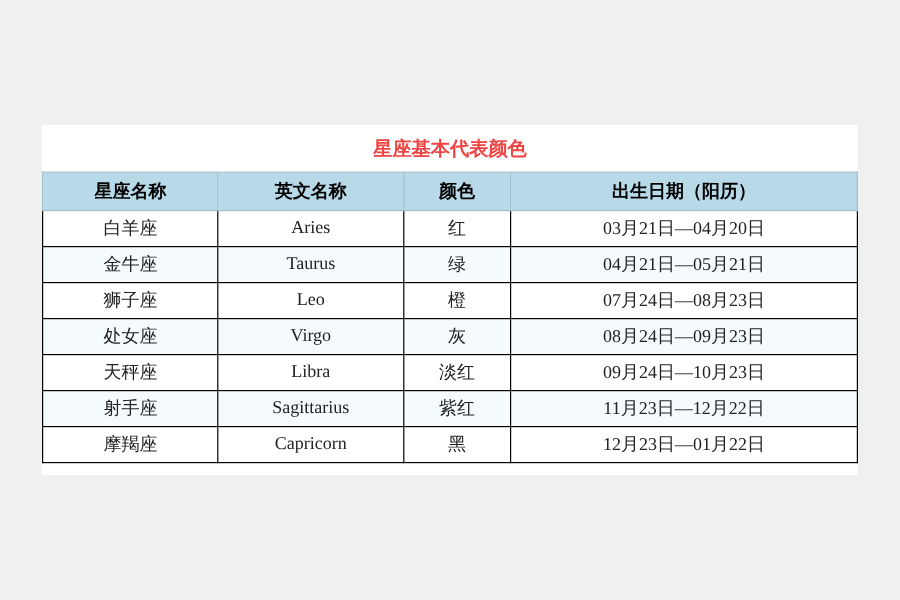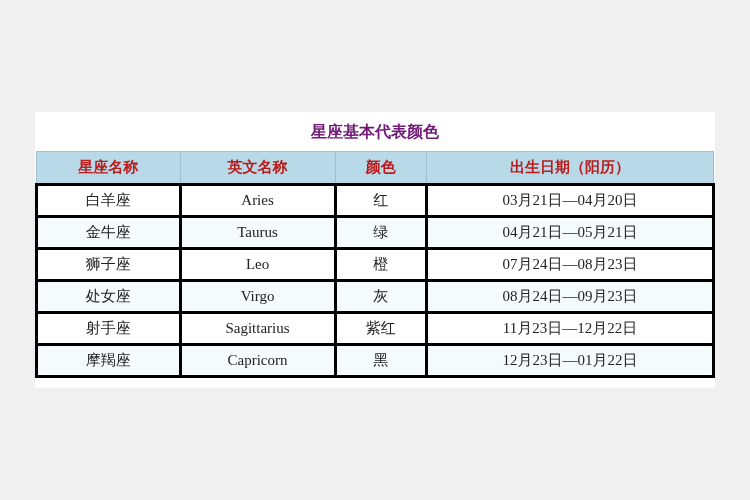--- a/index.html
+++ b/index.html
@@ -14,41 +14,41 @@
       font-size: 15px;
     }
     .container {
       background: #fff;
       width: 680px;
       padding: 10px 0 10px 0;
     }
     .page-title {
       text-align: center;
       font-size: 16px;
-      color: #701a75;
+      color: #ef4444;
       margin-bottom: 8px;
       font-weight: bold;
     }
     table {
       width: 100%;
       border-collapse: collapse;
     }
     th {
       background-color: #b8d9e8;
-      color: #b91c1c;
+      color: #000000;
       font-weight: bold;
       text-align: center;
       padding: 6px 8px;
       border: 1px solid #a0c0d0;
       font-size: 15px;
     }
     td {
       text-align: center;
       padding: 5px 8px;
-      border: 3px solid #000000;
+      border: 1px solid #000000;
       font-size: 15px;
       color: #222;
     }
     tr:nth-child(even) td {
       background-color: #f5fafd;
     }
     tr:nth-child(odd) td {
       background-color: #ffffff;
     }
   </style>
@@ -85,20 +85,26 @@
           <td>橙</td>
           <td>07月24日—08月23日</td>
         </tr>
         <tr>
           <td>处女座</td>
           <td>Virgo</td>
           <td>灰</td>
           <td>08月24日—09月23日</td>
         </tr>
         <tr>
+          <td>天秤座</td>
+          <td>Libra</td>
+          <td>淡红</td>
+          <td>09月24日—10月23日</td>
+        </tr>
+        <tr>
           <td>射手座</td>
           <td>Sagittarius</td>
           <td>紫红</td>
           <td>11月23日—12月22日</td>
         </tr>
         <tr>
           <td>摩羯座</td>
           <td>Capricorn</td>
           <td>黑</td>
           <td>12月23日—01月22日</td>

